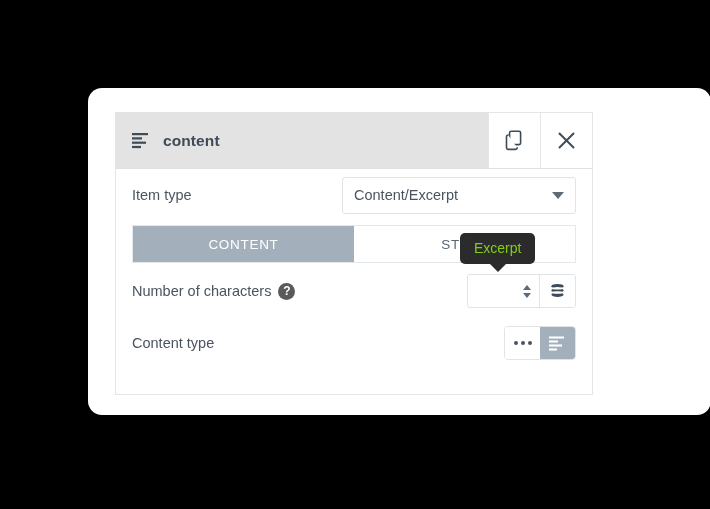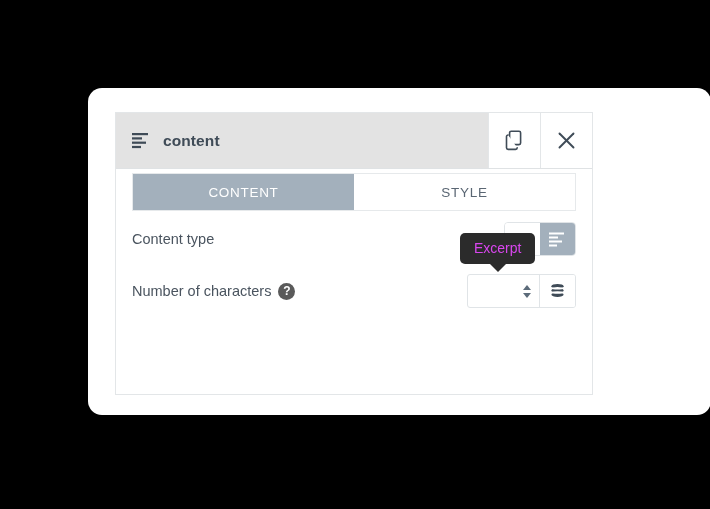--- a/index.html
+++ b/index.html
@@ -251,21 +251,21 @@
     line-height: 1;
     cursor: pointer;
   }
 
   
   #excerpt-tooltip {
     position: absolute;
     left: 372px;
     top: 145px;
     background: #2b2b2b;
-    color: #d946ef;
+    color: #84cc16;
     font-size: 14px;
     padding: 7px 14px 8px 14px;
     border-radius: 5px;
     white-space: nowrap;
     z-index: 30;
   }
   #excerpt-tooltip::after {
     content: "";
     position: absolute;
     left: 50%;
@@ -313,52 +313,33 @@
             <line x1="2.5" y1="2.5" x2="16.5" y2="16.5" stroke="#3f4b57" stroke-width="1.9" stroke-linecap="round"></line>
             <line x1="16.5" y1="2.5" x2="2.5" y2="16.5" stroke="#3f4b57" stroke-width="1.9" stroke-linecap="round"></line>
           </svg>
         </span>
       </div>
 
     </div>
 
     <div id="panel-body">
 
+      <div class="row">
+        <span class="row-label">Item type</span>
+        <div class="row-control">
+          <div id="item-type-select">
+            <span id="item-type-value">Content/Excerpt</span>
+            <span class="caret-down"></span>
+          </div>
+        </div>
+      </div>
 
       <div id="tab-bar">
         <div class="tab active">CONTENT</div>
         <div class="tab">STYLE</div>
-      </div>
-
-      <div class="row">
-        <span class="row-label">Content type</span>
-        <div class="row-control">
-          <div id="content-type-toggle">
-
-            <div class="toggle-btn">
-              <span class="dots">
-                <i></i>
-                  <i></i>
-                  <i></i>
-              </span>
-            </div>
-
-            <div class="toggle-btn active">
-              <span style="display:flex;">
-                <svg width="17" height="15" viewBox="0 0 17 15" aria-hidden="true">
-                  <rect x="0" y="0.5" width="15" height="2" fill="#ffffff"></rect>
-                  <rect x="0" y="4.5" width="9" height="2" fill="#ffffff"></rect>
-                  <rect x="0" y="8.5" width="13" height="2" fill="#ffffff"></rect>
-                  <rect x="0" y="12.5" width="8" height="2" fill="#ffffff"></rect>
-                </svg>
-              </span>
-            </div>
-
-          </div>
-        </div>
       </div>
 
       <div class="row">
         <span class="row-label">
           <span>Number of characters</span>
           <span id="help-icon">?</span>
         </span>
         <div class="row-control">
           <div id="chars-control">
             <div id="chars-input-wrap">
@@ -376,19 +357,47 @@
                   <ellipse cx="8.5" cy="11.6" rx="6.1" ry="2.3" fill="#3f4b57"></ellipse>
                   <ellipse cx="8.5" cy="5.3" rx="6.1" ry="1.3" fill="#ffffff"></ellipse>
                   <ellipse cx="8.5" cy="9.5" rx="6.1" ry="1.3" fill="#ffffff"></ellipse>
                 </svg>
               </span>
             </div>
           </div>
         </div>
       </div>
 
+      <div class="row">
+        <span class="row-label">Content type</span>
+        <div class="row-control">
+          <div id="content-type-toggle">
+
+            <div class="toggle-btn">
+              <span class="dots">
+                <i></i>
+                  <i></i>
+                  <i></i>
+              </span>
+            </div>
+
+            <div class="toggle-btn active">
+              <span style="display:flex;">
+                <svg width="17" height="15" viewBox="0 0 17 15" aria-hidden="true">
+                  <rect x="0" y="0.5" width="15" height="2" fill="#ffffff"></rect>
+                  <rect x="0" y="4.5" width="9" height="2" fill="#ffffff"></rect>
+                  <rect x="0" y="8.5" width="13" height="2" fill="#ffffff"></rect>
+                  <rect x="0" y="12.5" width="8" height="2" fill="#ffffff"></rect>
+                </svg>
+              </span>
+            </div>
+
+          </div>
+        </div>
+      </div>
+
     </div>
 
   </div>
 
   <div id="excerpt-tooltip">Excerpt</div>
 
 </div>
 
 </body></html>

